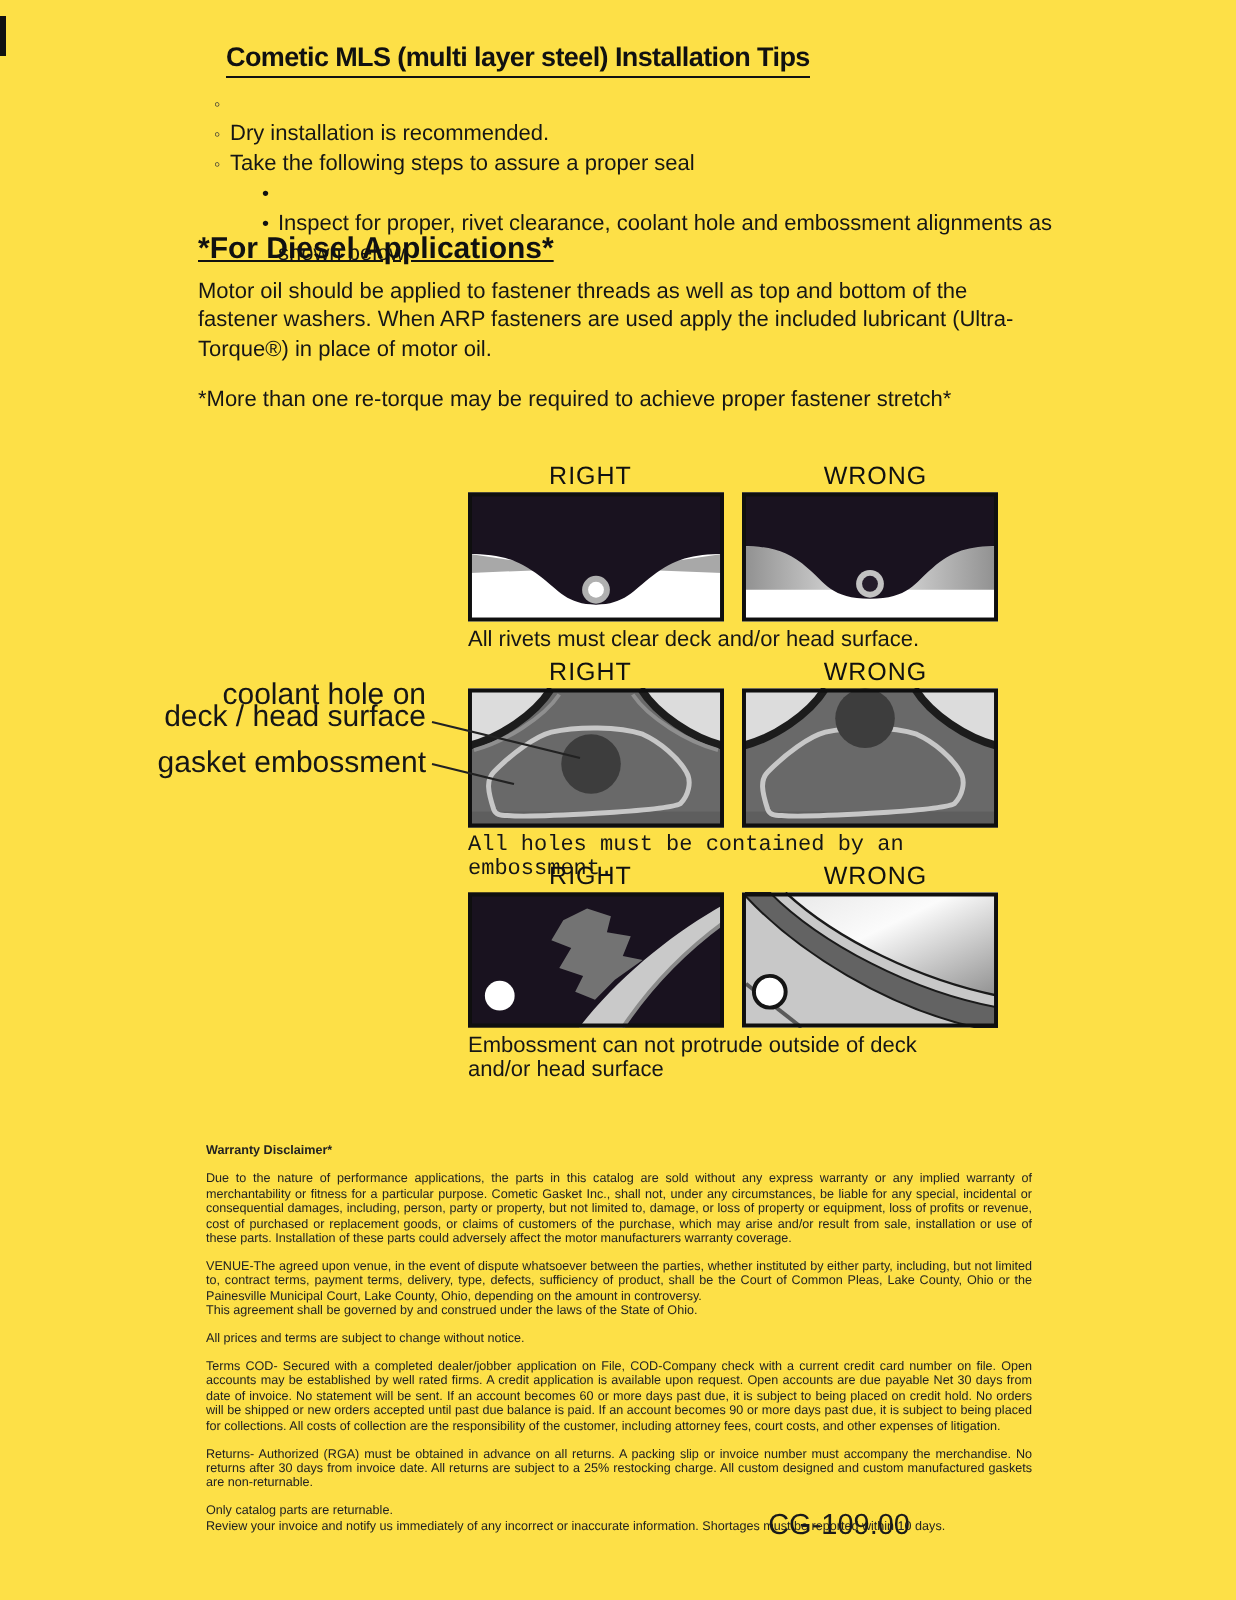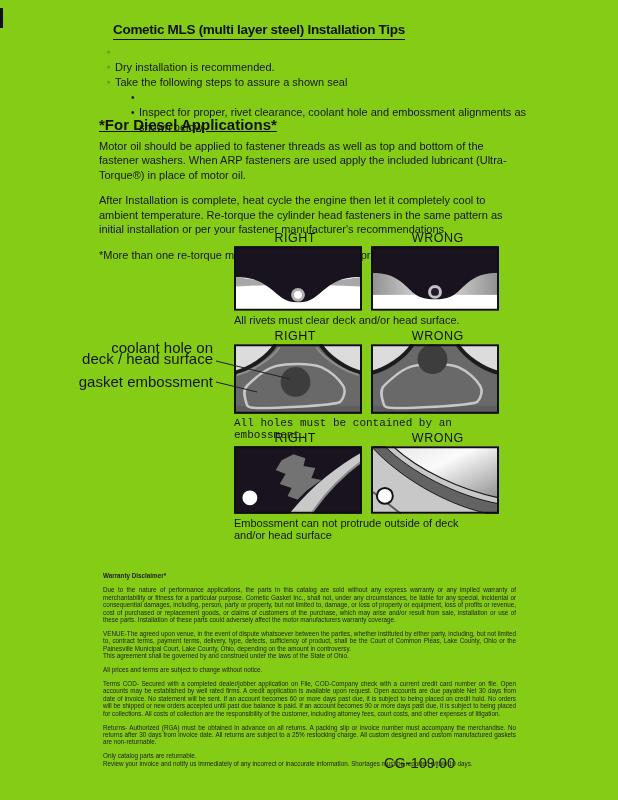--- a/index.html
+++ b/index.html
@@ -1,18 +1,18 @@
 <!DOCTYPE html>
 <html><head>
 <meta charset="utf-8">
 <style>
   * { margin:0; padding:0; box-sizing:border-box; }
   html,body { background:#e8e8e8; }
   .page {
-    position:relative; width:618px; height:800px; background:#84cc16;
+    position:relative; width:618px; height:800px; background:#fde047;
     font-family:"Liberation Sans", sans-serif; color:#1a1a1a; overflow:hidden;
     margin:0 auto;
   }
   .crop-mark { position:absolute; left:0; top:8px; width:3px; height:20px; background:#111; }
 
   .title-wrap { position:absolute; left:113px; top:20px; }
   .doc-title {
     display:inline-block; font-size:13.5px; font-weight:bold; letter-spacing:-0.3px;
     border-bottom:1.6px solid #111; padding-bottom:2px; color:#111;
   }
@@ -60,35 +60,34 @@
   <div class="tips">
     <div class="bullet">
       <span class="b-dot">◦</span>
     </div>
     <div class="bullet">
       <span class="b-dot">◦</span>
       <span>Dry installation is recommended.</span>
     </div>
     <div class="bullet">
       <span class="b-dot">◦</span>
-      <span>Take the following steps to assure a shown seal</span>
+      <span>Take the following steps to assure a proper seal</span>
     </div>
     <div class="bullet sub">
       <span class="b-dot">•</span>
     </div>
     <div class="bullet sub">
       <span class="b-dot">•</span>
       <span>Inspect for proper, rivet clearance, coolant hole and embossment alignments as shown below.</span>
     </div>
   </div>
 
   <div class="diesel">
     <div class="diesel-heading">*For Diesel Applications*</div>
     <p>Motor oil should be applied to fastener threads as well as top and bottom of the fastener washers. When ARP fasteners are used apply the included lubricant (Ultra-Torque®) in place of motor oil.</p>
-    <p>After Installation is complete, heat cycle the engine then let it completely cool to ambient temperature. Re-torque the cylinder head fasteners in the same pattern as initial installation or per your fastener manufacturer's recommendations.</p>
     <p>*More than one re-torque may be required to achieve proper fastener stretch*</p>
   </div>
 
   <div class="figures">
 
     <div class="pair" style="top:231px">
       <div class="pair-labels">
         <span>RIGHT</span>
         <span>WRONG</span>
       </div>

